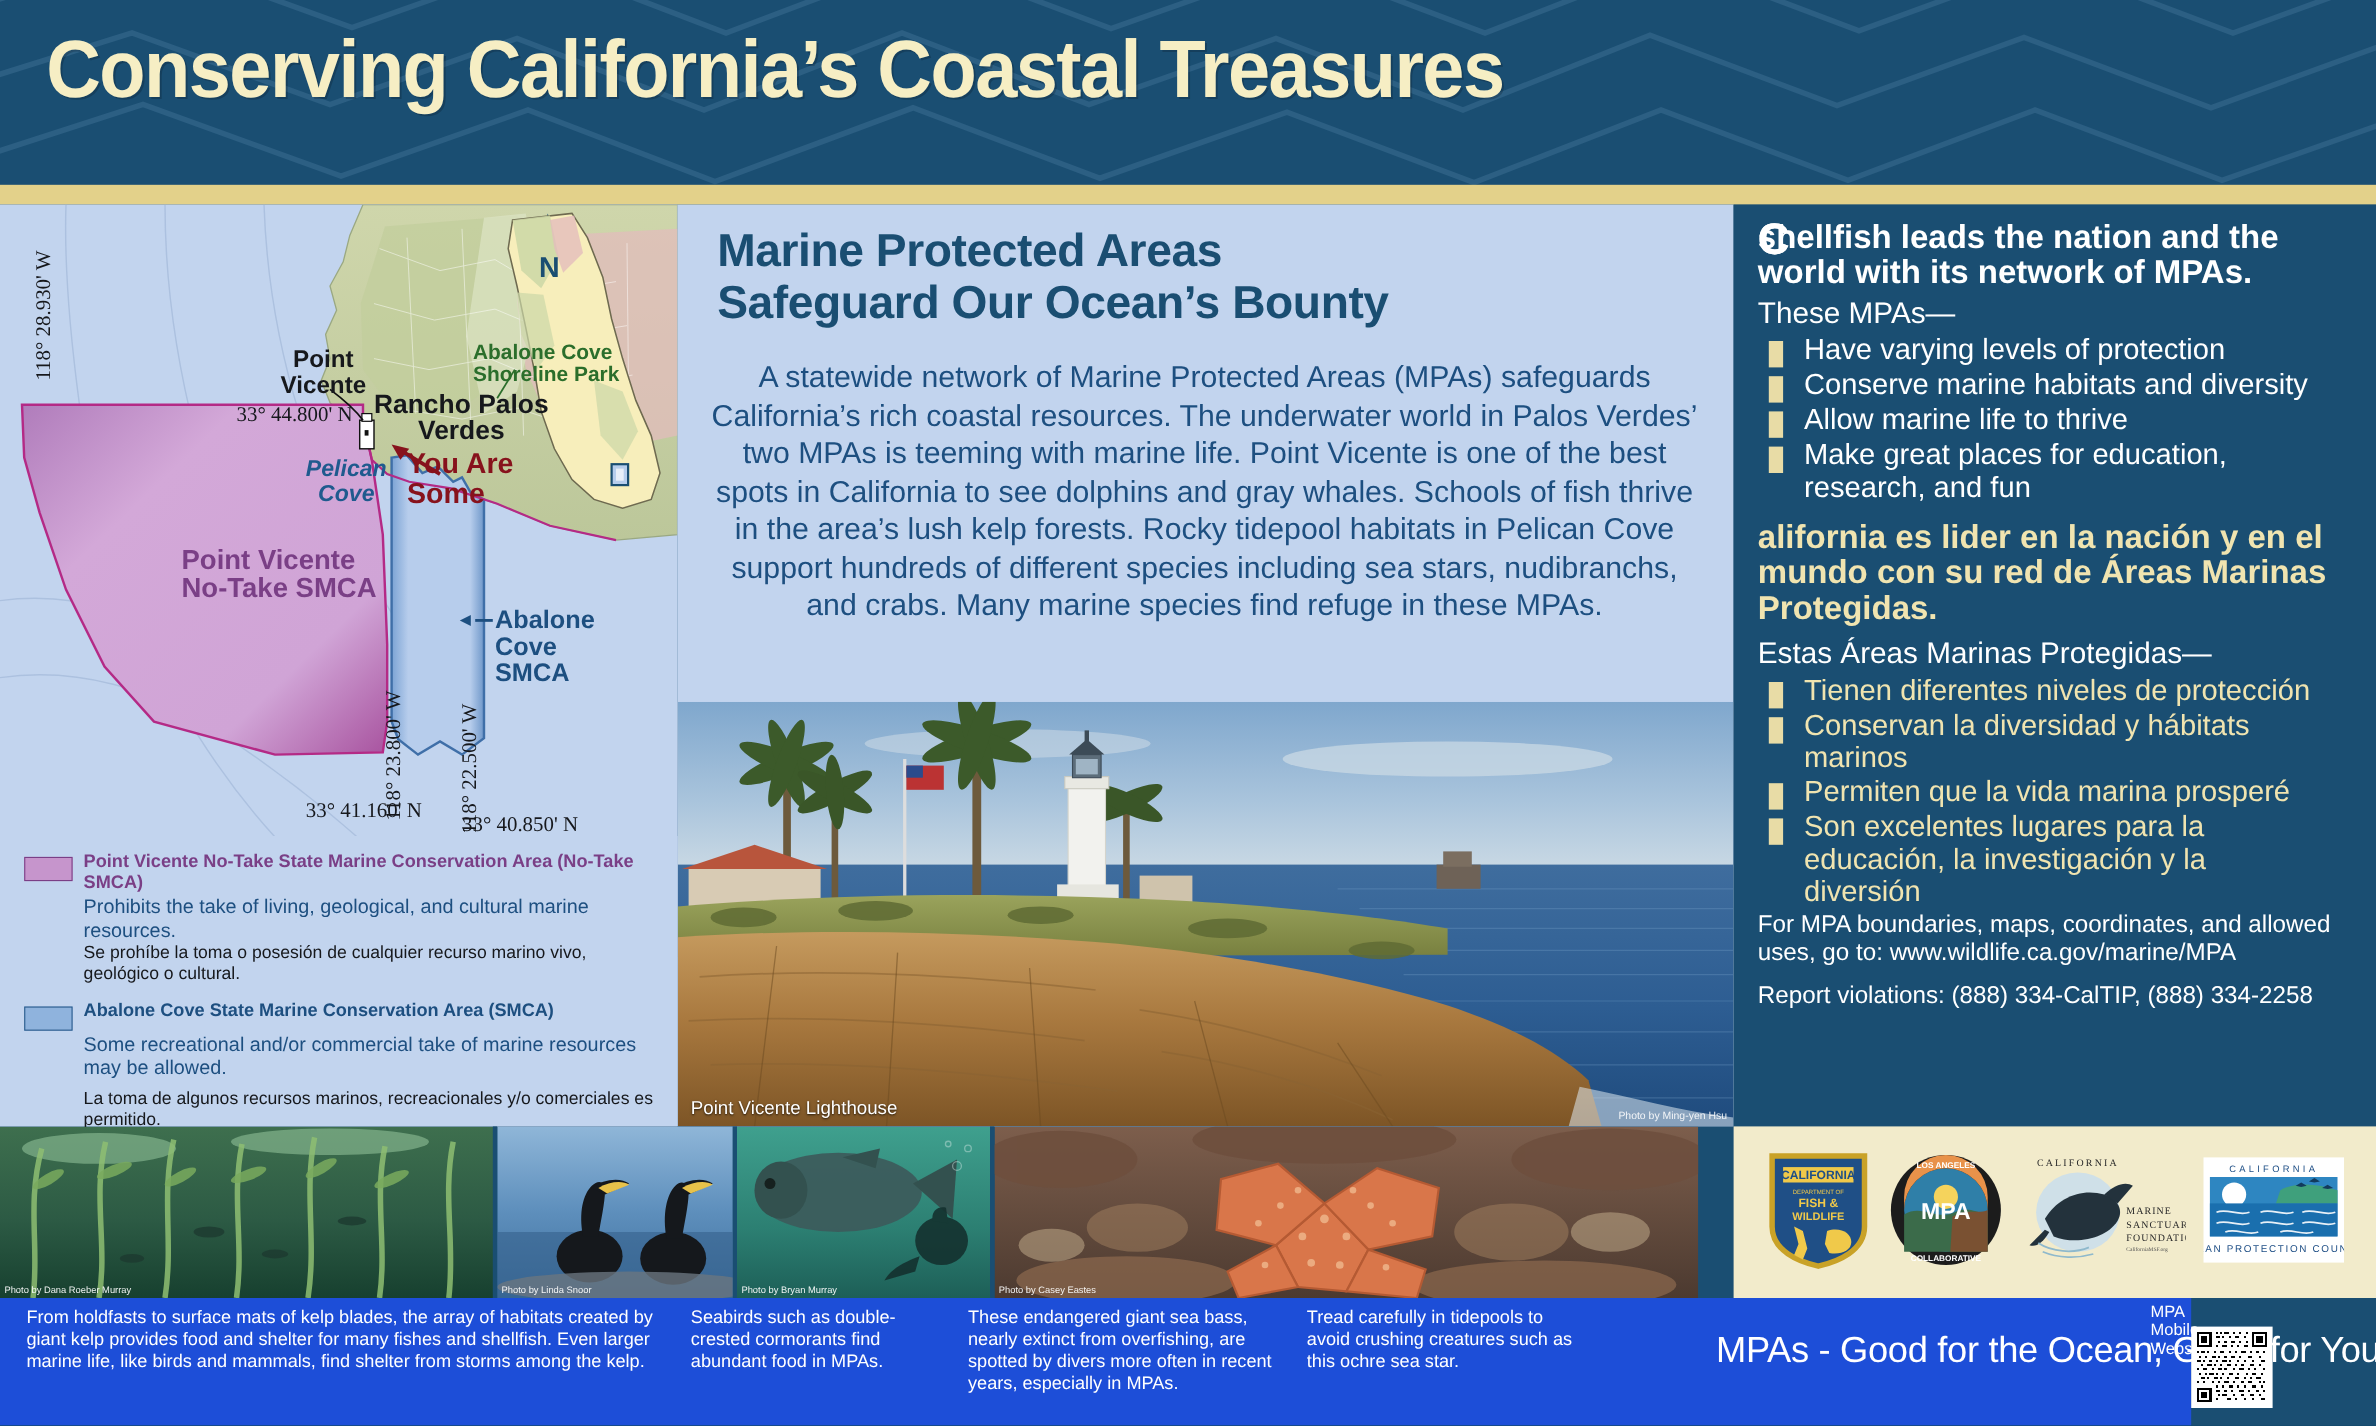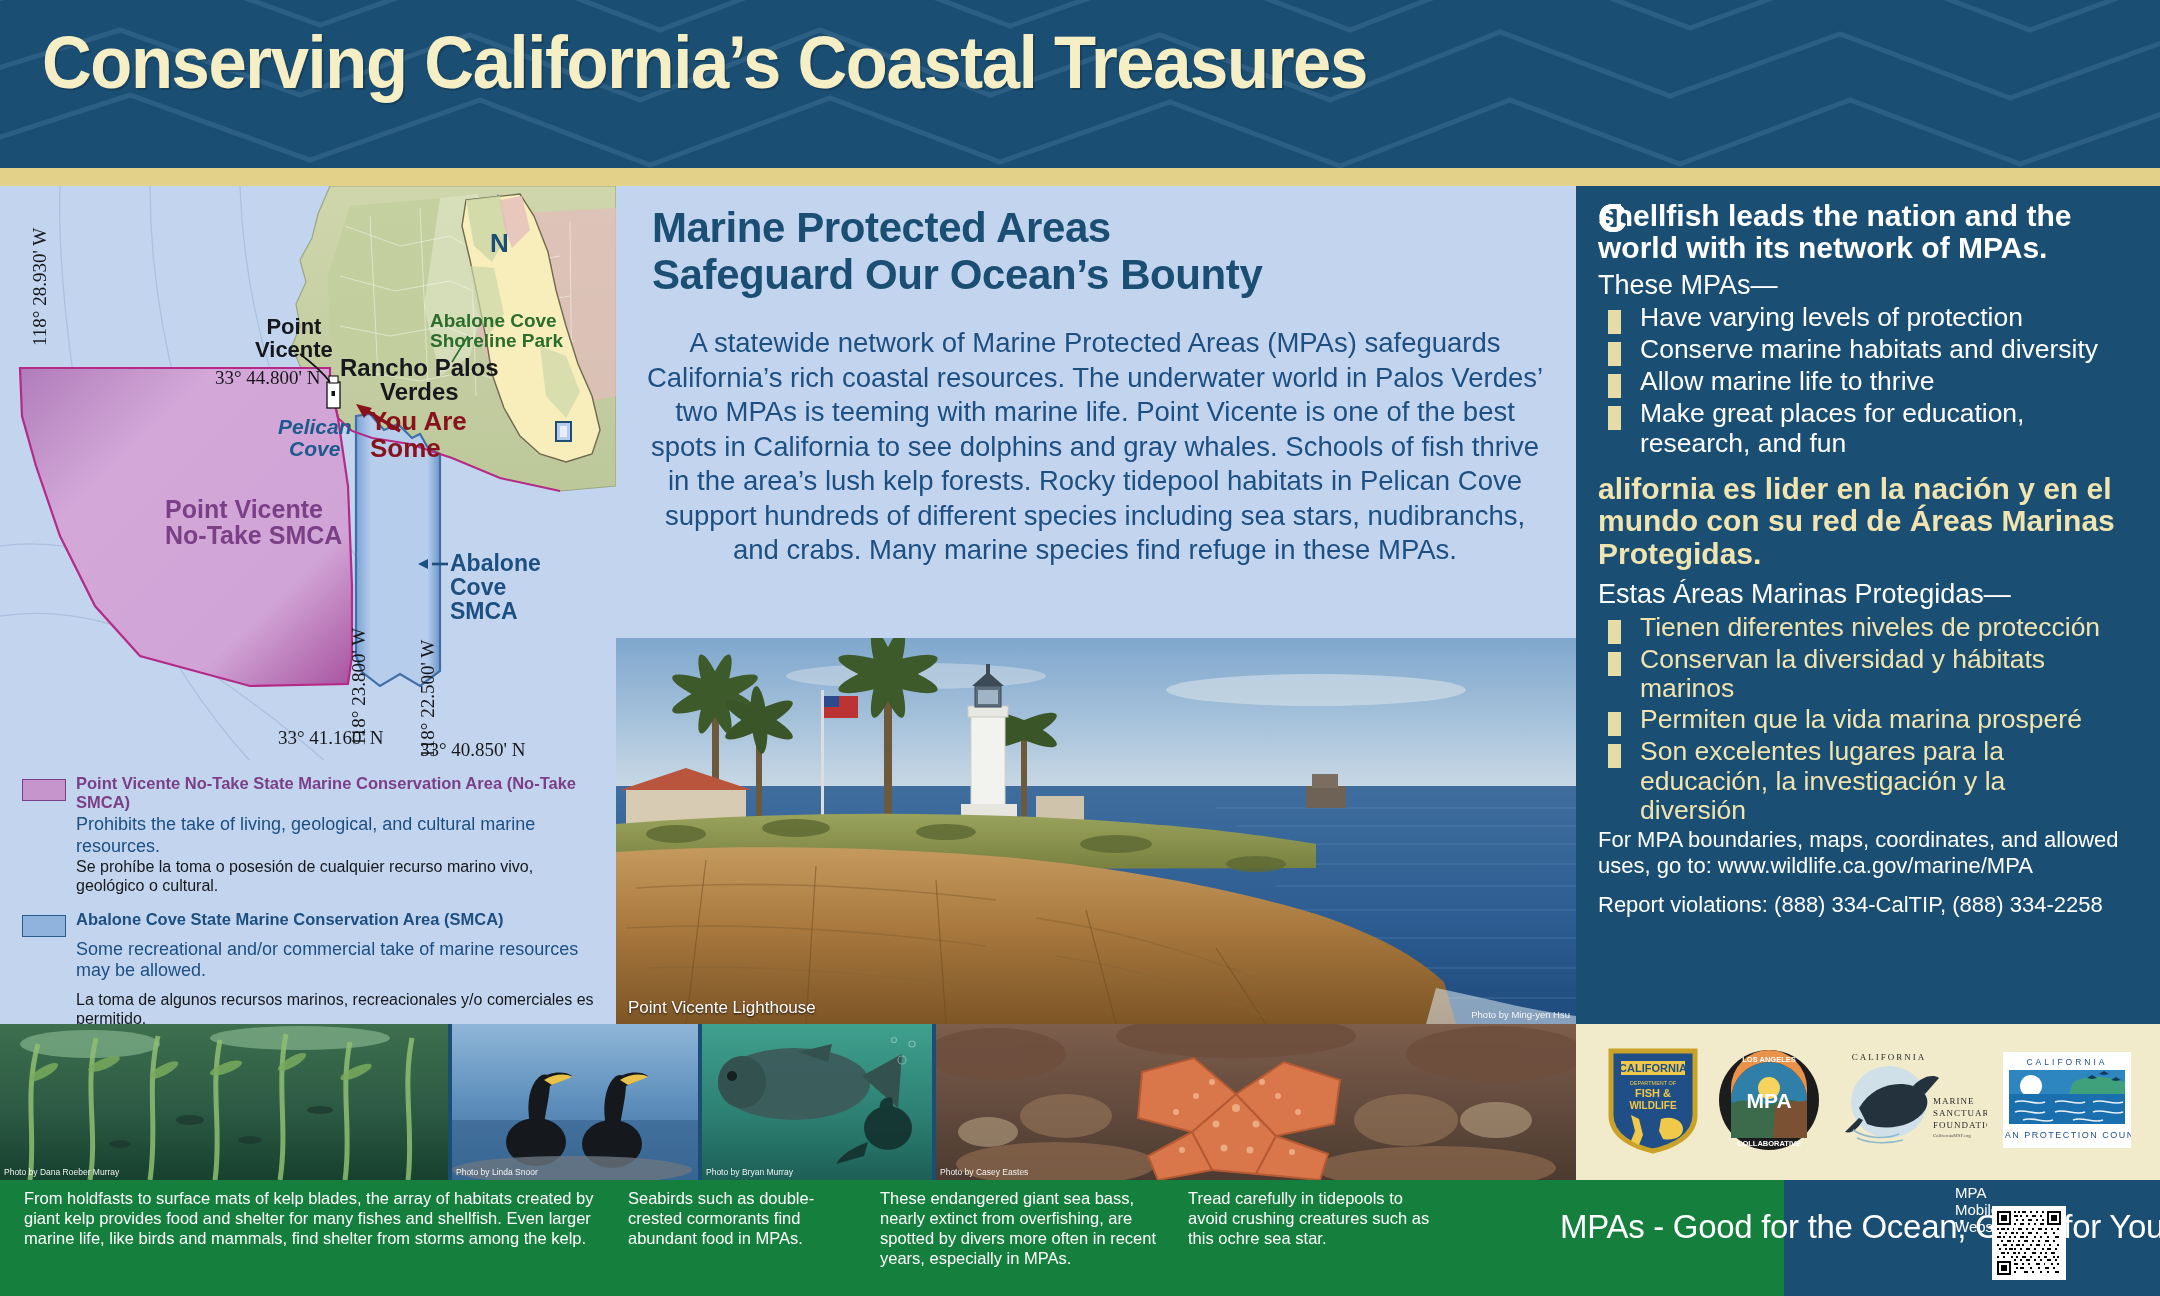--- a/index.html
+++ b/index.html
@@ -87,21 +87,21 @@
 
   
   .strip { position:absolute; left:0; top:1024px; width:1576px; height:156px; display:flex; }
   .strip-cell { position:relative; height:156px; overflow:hidden; border-right:4px solid #1a4e72; }
   .strip-credit { position:absolute; left:4px; bottom:3px; font-size:8.5px; color:#fff; opacity:.92; }
 
   .logobar { position:absolute; left:1576px; top:1024px; width:584px; height:156px; background:#f2ebcb; display:flex; align-items:center; justify-content:center; gap:16px; }
   .logo { position:relative; }
 
   
-  .footer { position:absolute; left:0; top:1180px; width:1784px; height:116px; background:#15803d; }
+  .footer { position:absolute; left:0; top:1180px; width:1992px; height:116px; background:#1d4ed8; }
   .cap { position:absolute; top:8px; font-size:16.5px; color:#ffffff; line-height:1.22; }
   .tagline { position:absolute; left:1560px; top:28px; font-size:33px; color:#ffffff; white-space:nowrap; letter-spacing:-.3px;}
   .qrlabel { position:absolute; left:1955px; top:4px; font-size:15px; color:#ffffff; }
   .qrbox { position:absolute; left:1992px; top:26px; width:74px; height:74px; background:#ffffff; padding:5px; }
 </style>
 </head>
 <body>
 
 <div id="sign">
 
@@ -470,21 +470,21 @@
         <g fill="#1d3a30" opacity=".8">
           <ellipse cx="190" cy="96" rx="14" ry="5"></ellipse>
             <ellipse cx="250" cy="116" rx="12" ry="4"></ellipse>
           <ellipse cx="320" cy="86" rx="13" ry="4"></ellipse>
             <ellipse cx="120" cy="120" rx="11" ry="4"></ellipse>
         </g>
       </svg>
       <div class="strip-credit">Photo by Dana Roeber Murray</div>
     </div>
 
-    <div class="strip-cell" style="width:250px">
+    <div class="strip-cell" style="width:218px">
       <svg width="250" height="156" viewBox="0 0 250 156">
         <defs>
             <linearGradient id="corbg" x1="0" y1="0" x2="0" y2="1">
           <stop offset="0%" stop-color="#8fb6d8"></stop>
               <stop offset="48%" stop-color="#5f90bd"></stop>
           <stop offset="100%" stop-color="#3d6e9c"></stop>
             </linearGradient>
           </defs>
         <rect width="250" height="156" fill="url(#corbg)"></rect>
         <rect y="96" width="250" height="60" fill="#35618c" opacity=".6"></rect>

